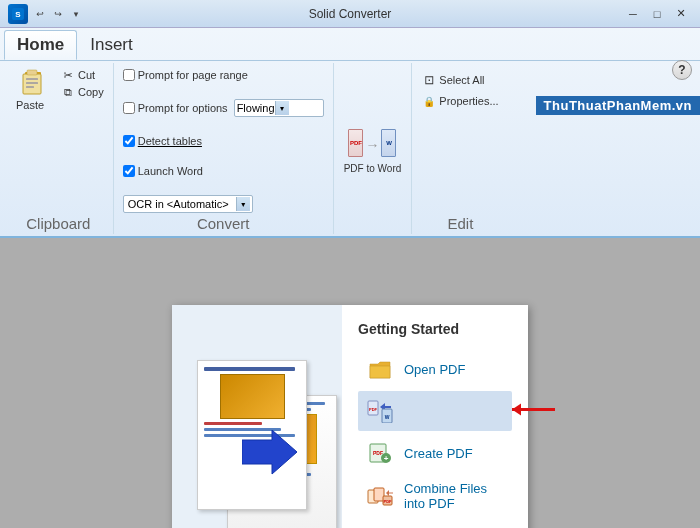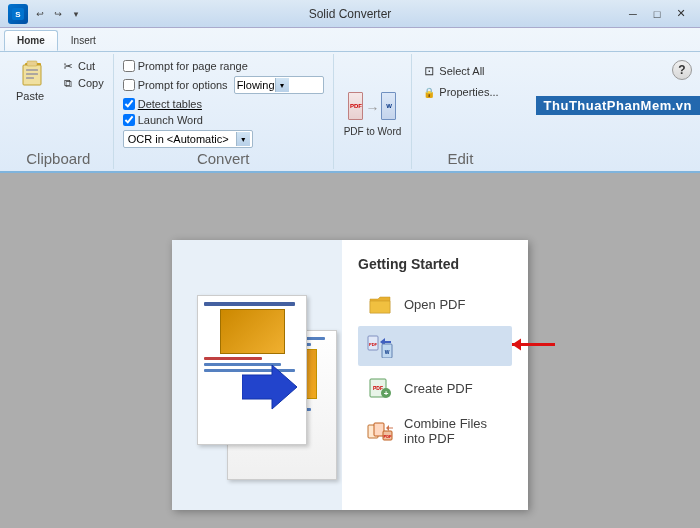--- a/index.html
+++ b/index.html
@@ -83,21 +83,21 @@
       background: linear-gradient(to bottom, #f0f6fc 0%, #ddeaf8 100%);
       border-bottom: 2px solid #7fb4dd;
     }
     .ribbon-tabs {
       display: flex;
       padding: 0 4px;
       border-bottom: 1px solid #aac8e0;
     }
     .ribbon-tab {
       padding: 4px 12px;
-      font-size: 10px;
+      font-size: 17px;
       color: #333;
       cursor: pointer;
       border: 1px solid transparent;
       border-bottom: none;
       border-radius: 3px 3px 0 0;
       margin-top: 2px;
     }
     .ribbon-tab.active {
       background: linear-gradient(to bottom, #ffffff 0%, #f0f6fc 100%);
       border-color: #aac8e0;
@@ -358,21 +358,21 @@
     .action-icon {
       width: 28px;
       height: 28px;
       display: flex;
       align-items: center;
       justify-content: center;
       flex-shrink: 0;
     }
     .action-label {
       font-size: 13px;
-      color: #404040;
+      color: #0369a1;
     }
 
     
     .watermark {
       position: absolute;
       top: 68px;
       right: 0;
       background: rgba(0,80,160,0.85);
       color: white;
       font-size: 13px;
@@ -442,21 +442,21 @@
             <div class="small-ribbon-btn">
               <div class="small-icon">⧉</div>
               <span>Copy</span>
             </div>
           </div>
         </div>
         <div class="ribbon-group-label">Clipboard</div>
       </div>
 
       <div class="ribbon-group" style="min-width:220px;">
-        <div class="ribbon-group-content" style="flex-direction:column; align-items:flex-start; gap:4px; padding-top:4px;">
+        <div class="ribbon-group-content" style="flex-direction:column; align-items:flex-start; gap:18px; padding-top:4px;">
           <div class="convert-row">
             <label class="checkbox-label">
               <input type="checkbox" style="">
               <span>Prompt for page range</span>
             </label>
           </div>
           <div class="convert-row" style="gap:6px;">
             <label class="checkbox-label">
               <input type="checkbox" style="">
               <span>Prompt for options</span>

